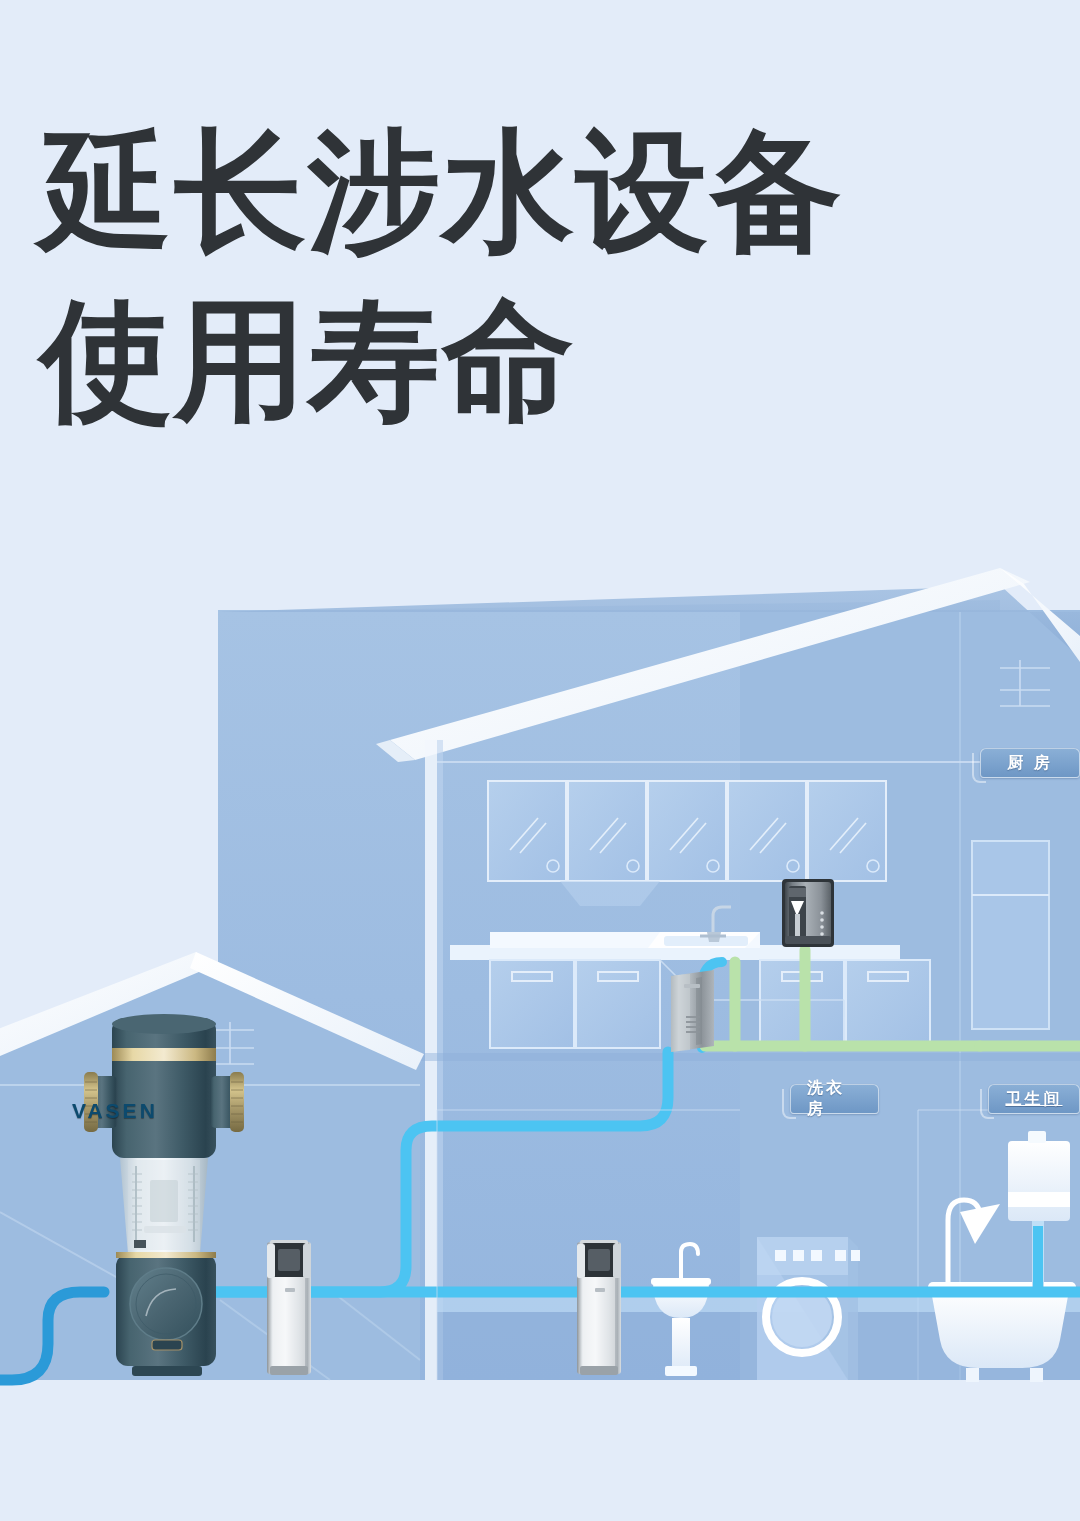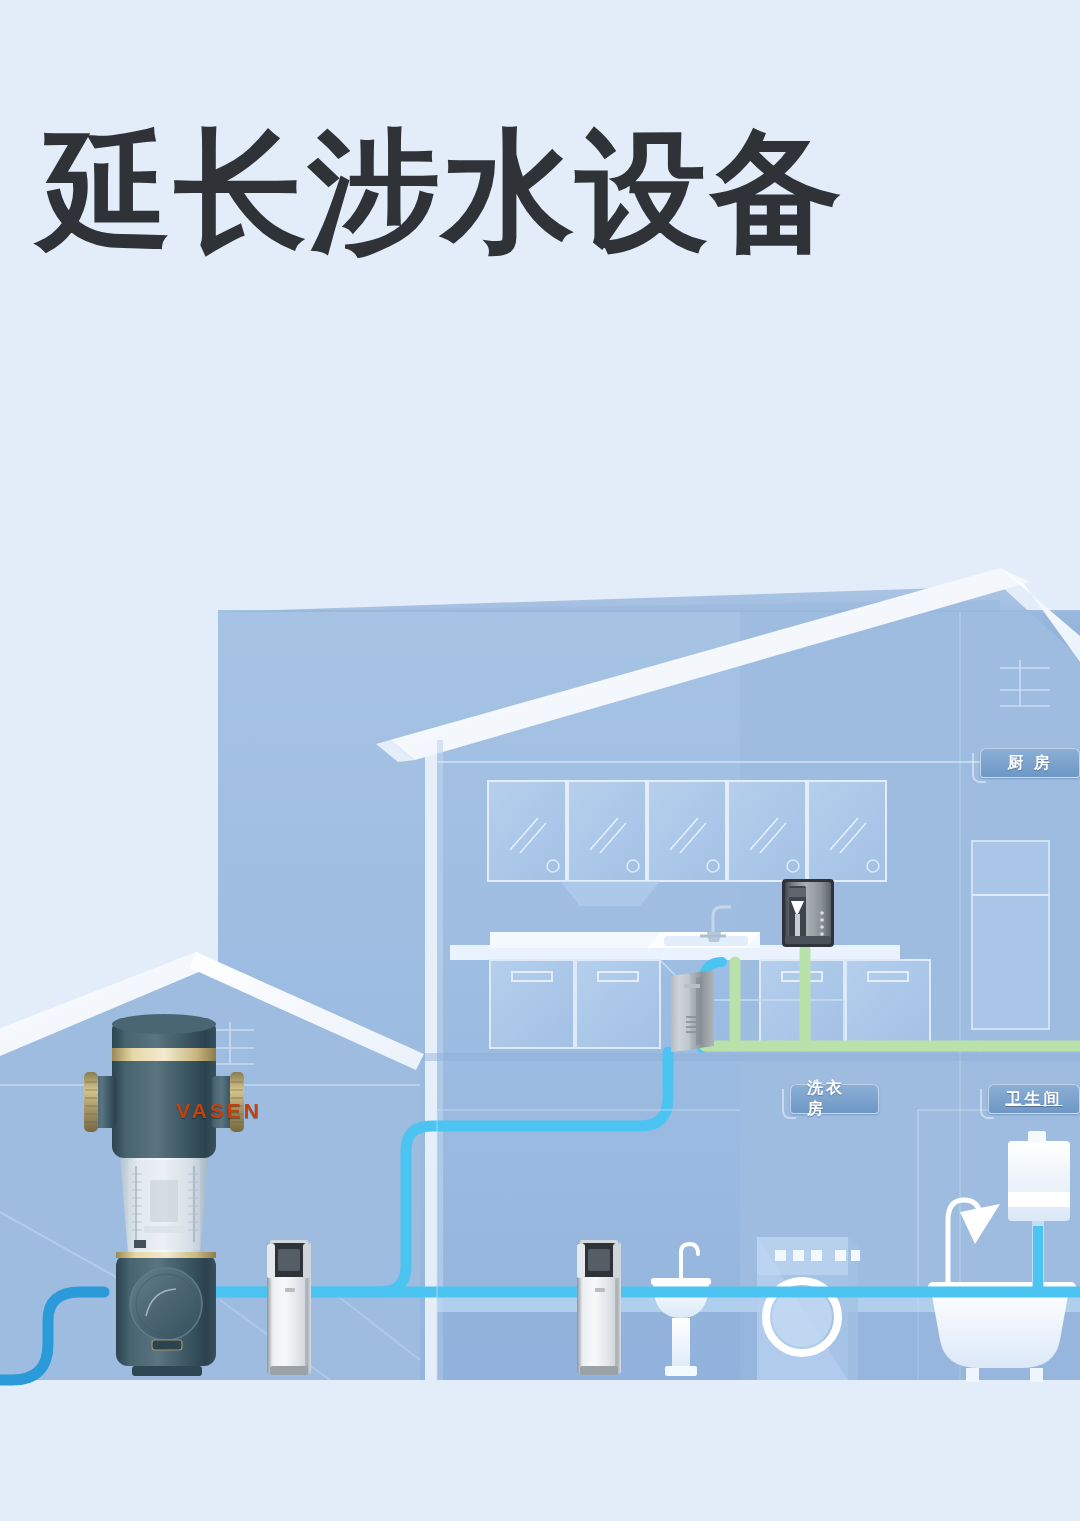--- a/index.html
+++ b/index.html
@@ -67,22 +67,22 @@
   #product {
     position:absolute;
     left:72px; top:1004px;
     width:190px; height:380px;
     z-index:35;
   }
   #product svg { display:block; }
   .prod-brand {
     position:absolute;
     left:0; right:0; top:95px;
-    text-align:right;
-    color:#c2410c;
+    text-align:left;
+    color:#0c4a6e;
     font-size:21px;
     font-weight:bold;
     letter-spacing:3px;
     text-shadow:0 1px 1px rgba(0,0,0,.35);
     z-index:3;
   }
   .dial-mark {
     position:absolute;
     color:#b9c6cd;
     font-size:10px;
@@ -400,20 +400,21 @@
   <g stroke="#cfe0f4" stroke-width="1.4" fill="none" opacity=".5">
     <path d="M437 1110 L437 1380"></path>
     <path d="M437 1110 L740 1110"></path>
     <path d="M918 1110 L1080 1110"></path>
   </g>
 </svg>
 </div>
 
 <div id="headline">
   <div class="line">延长涉水设备</div>
+  <div class="line">使用寿命</div>
 </div>
 
 <div class="room-label" id="label-kitchen">厨 房</div>
 <div class="room-label" id="label-laundry">洗衣房</div>
 <div class="room-label" id="label-bathroom">卫生间</div>
 
 <div id="product">
 <svg width="190" height="380" viewBox="0 0 190 380" xmlns="http://www.w3.org/2000/svg">
   <defs>
     <linearGradient id="pBody" x1="0" y1="0" x2="1" y2="0">

